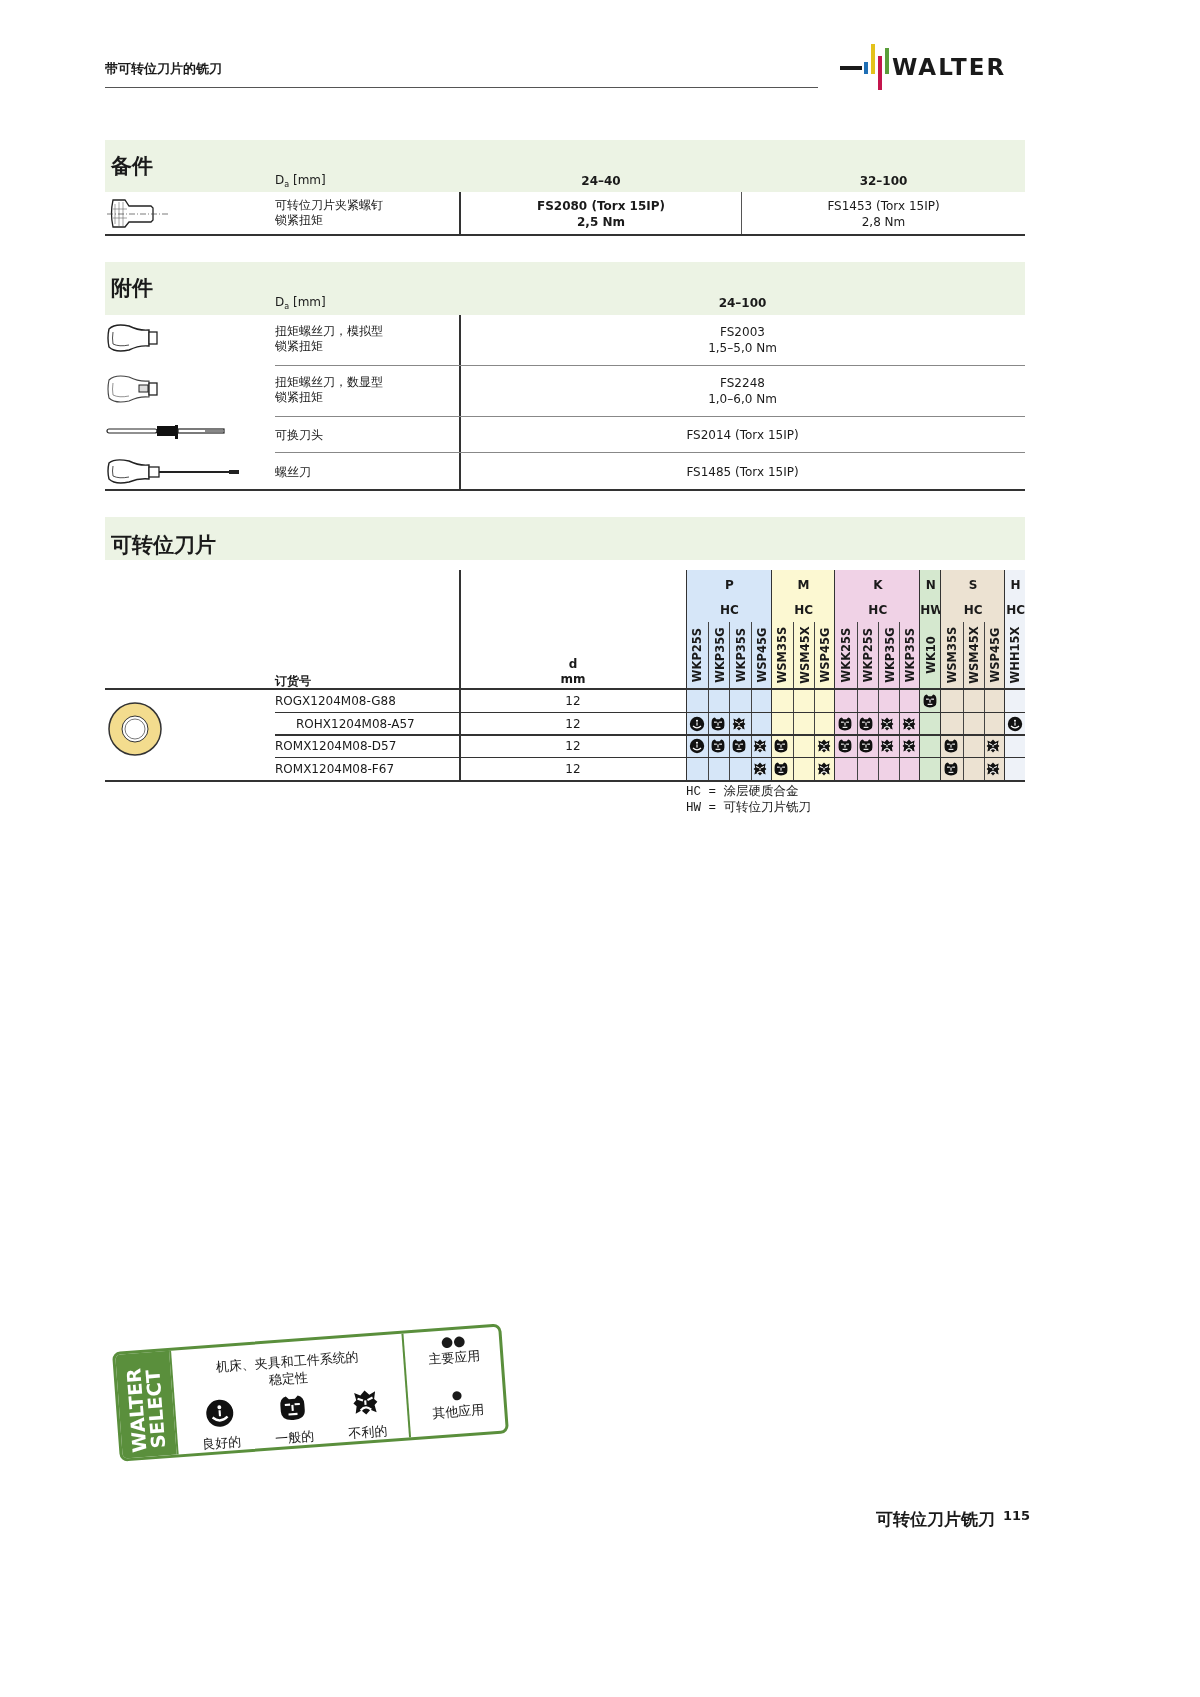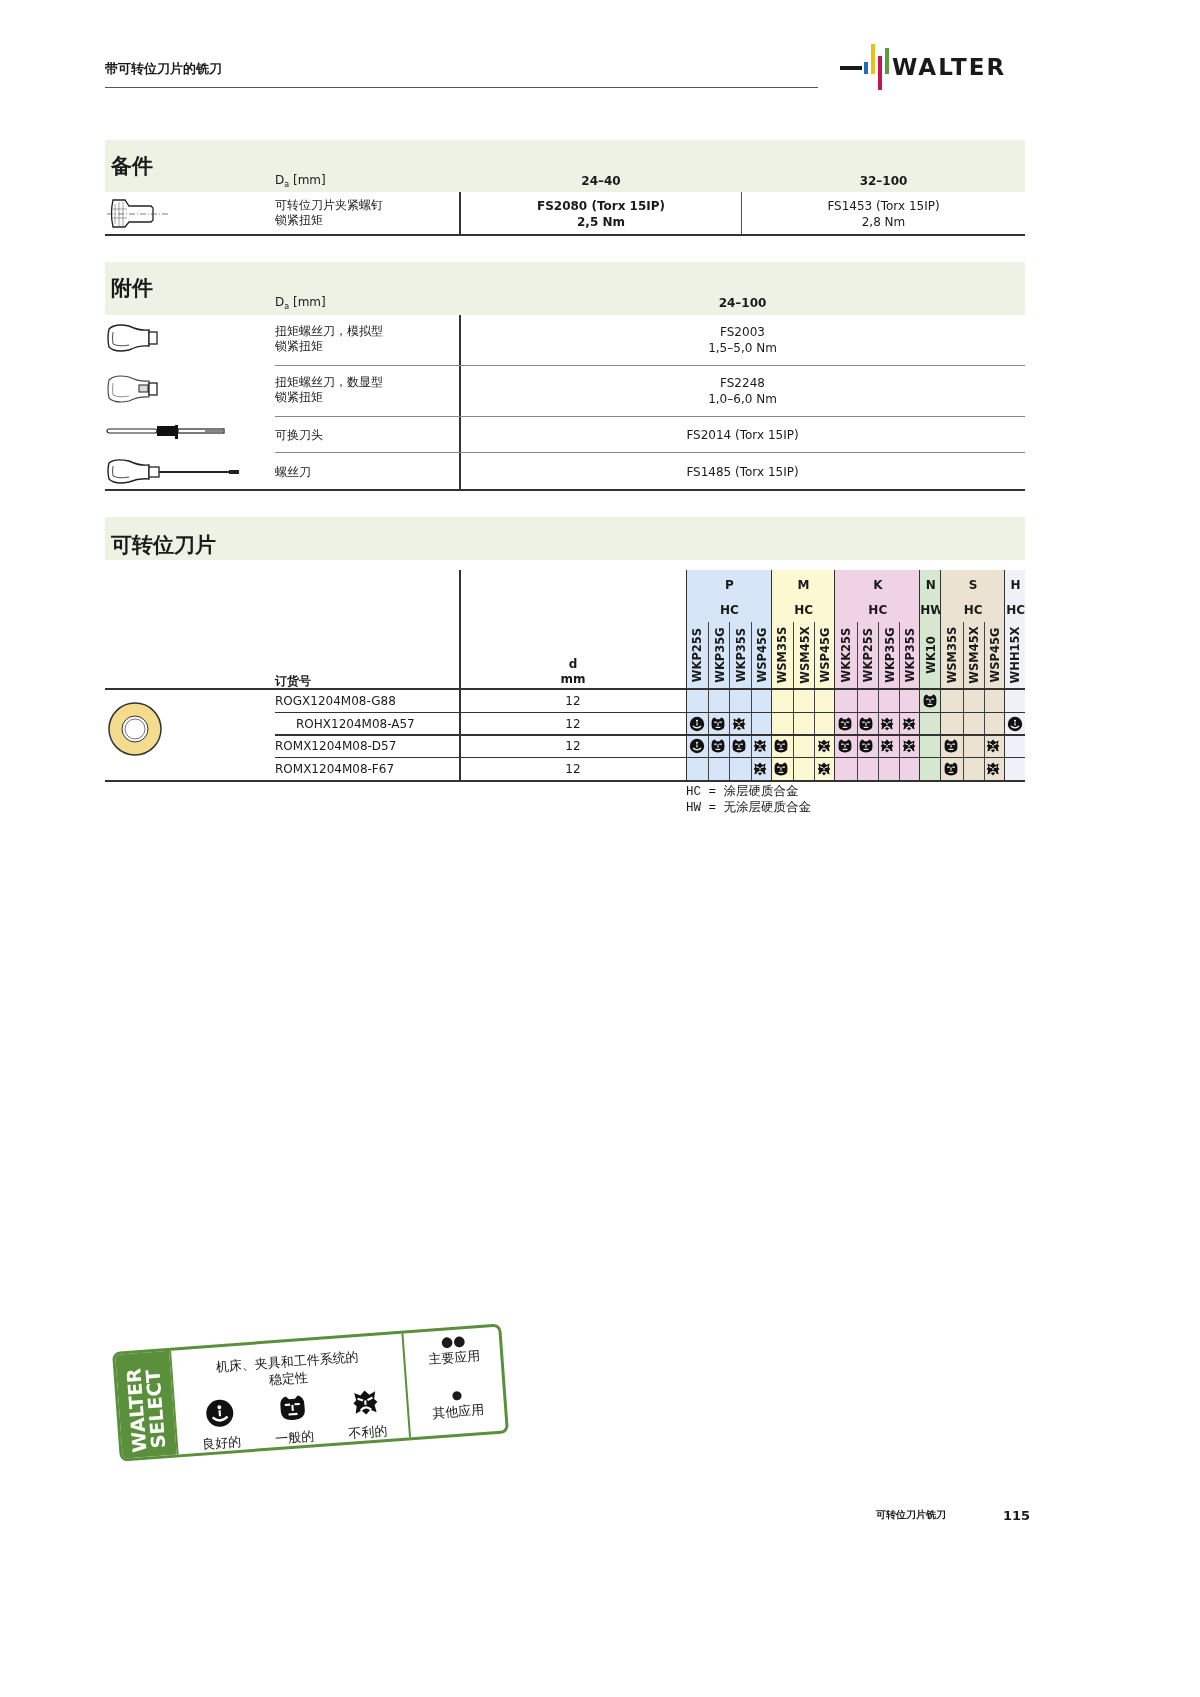--- a/index.html
+++ b/index.html
@@ -15,21 +15,21 @@
   .vline { background: #333; width: 1.5px; }
   .hline-thick { background: #333; height: 2px; }
   .hline-thin { background: #888; height: 1px; }
   .grade-col { position: absolute; top: 0; height: 100%; }
   .gtxt { position: absolute; font-size: 12px; font-weight: bold; text-align: center; }
   .vert { position: absolute; bottom: 4px; left: 0; width: 21px; height: 66px; display: flex; align-items: center; justify-content: center; }
   .vert span { transform: rotate(-90deg); white-space: nowrap; font-size: 11.5px; font-weight: bold; display: inline-block; }
   .face { width: 16px; height: 16px; display: inline-block; }
   .legend-line { font-size: 12.5px; font-family: Liberation Mono, monospace; }
   .badge { left: 112px; top: 1352px; width: 390px; height: 110px; transform: rotate(-4.2deg); transform-origin: left top; }
-  .footer-title { left: 876px; top: 1508px; font-size: 10px; font-weight: bold; }
+  .footer-title { left: 876px; top: 1508px; font-size: 17px; font-weight: bold; }
   .footer-page { left: 1003px; top: 1508px; font-size: 13px; font-weight: bold; }
 </style>
 </head>
 <body>
 
 <div class="abs hdr-title">带可转位刀片的铣刀</div>
 <div class="abs hdr-rule"></div>
 <div class="abs logo">
   <svg width="190" height="50" viewBox="0 0 190 50">
     <rect x="2" y="24" width="22" height="4" fill="#1a1a1a"></rect>
@@ -479,21 +479,21 @@
             <path d="M6.5 15 Q10 11.5 13.5 15" stroke="#fff" stroke-width="1.5" fill="none"></path>
           </svg></div>
       </div>
     </div>
 
   <div class="abs hline-thick" style="left:0;top:210px;width:920px;"></div>
 </div>
 
 <div class="abs legend-line" style="left:686px;top:784px;line-height:16px;">
   <div>HC = 涂层硬质合金</div>
-  <div>HW = 无涂层硬质合金</div>
+  <div>HW = 可转位刀片铣刀</div>
 </div>
 
 <div class="abs badge">
   <div class="abs" style="left:0;top:0;width:390px;height:110px;border:3px solid #5a8f3c;border-radius:8px;background:#fff;"></div>
   <div class="abs" style="left:3px;top:3px;width:54px;height:104px;background:#5a8f3c;border-radius:5px 0 0 5px;">
     <div class="abs" style="left:-26px;top:38px;width:106px;transform:rotate(-90deg);color:#fff;font-weight:bold;font-size:19px;line-height:19px;text-align:center;">
       <div>WALTER</div>
       <div>SELECT</div>
     </div>
   </div>

